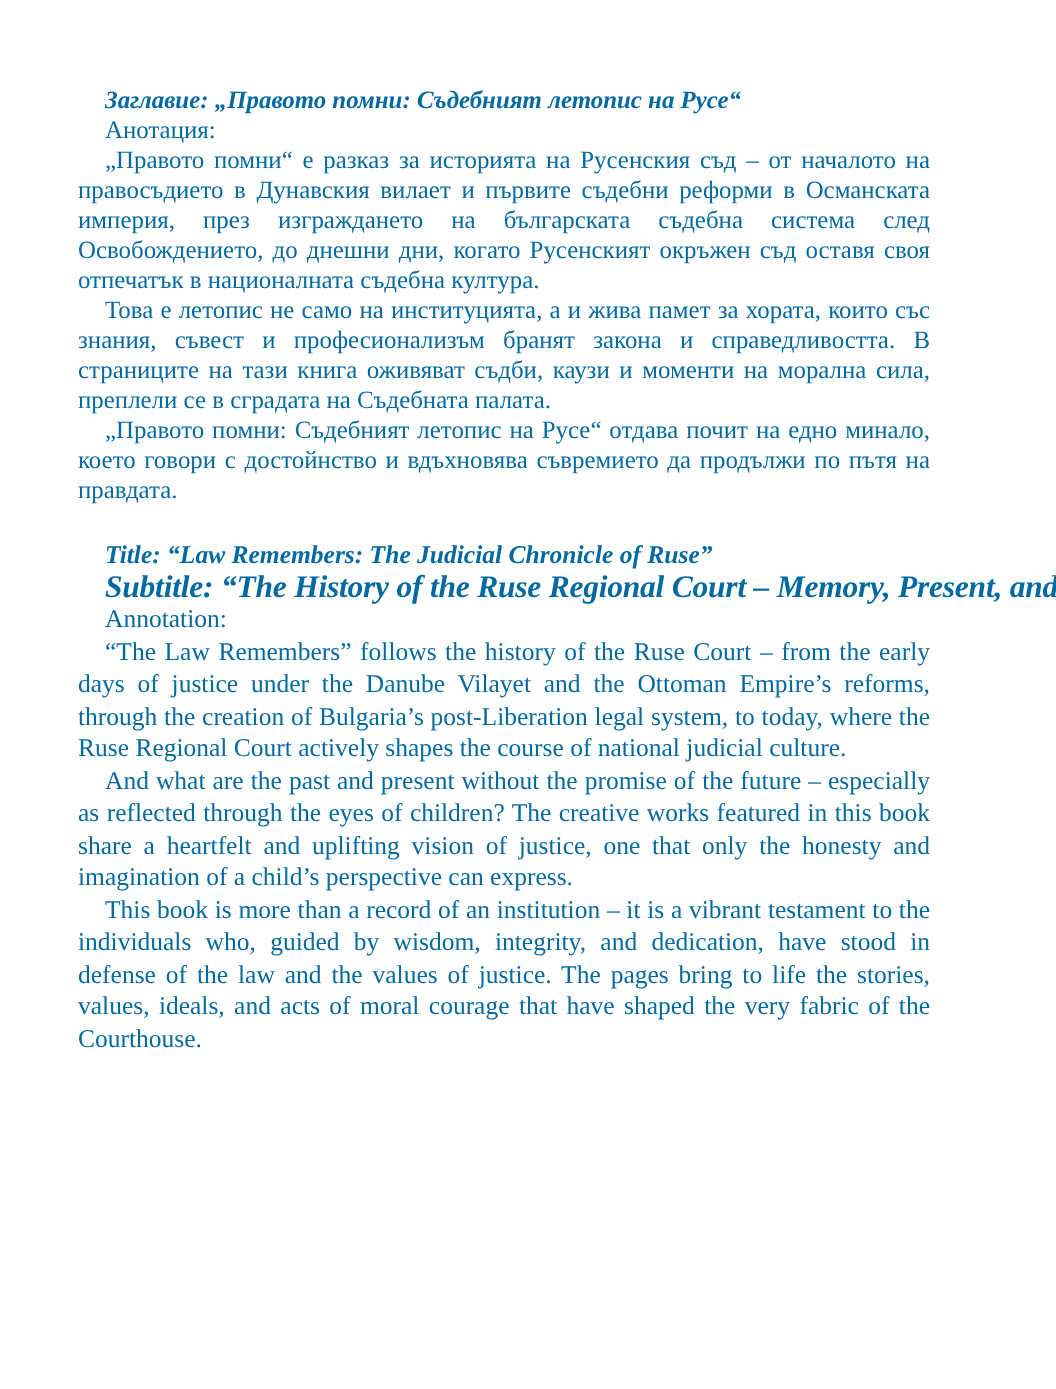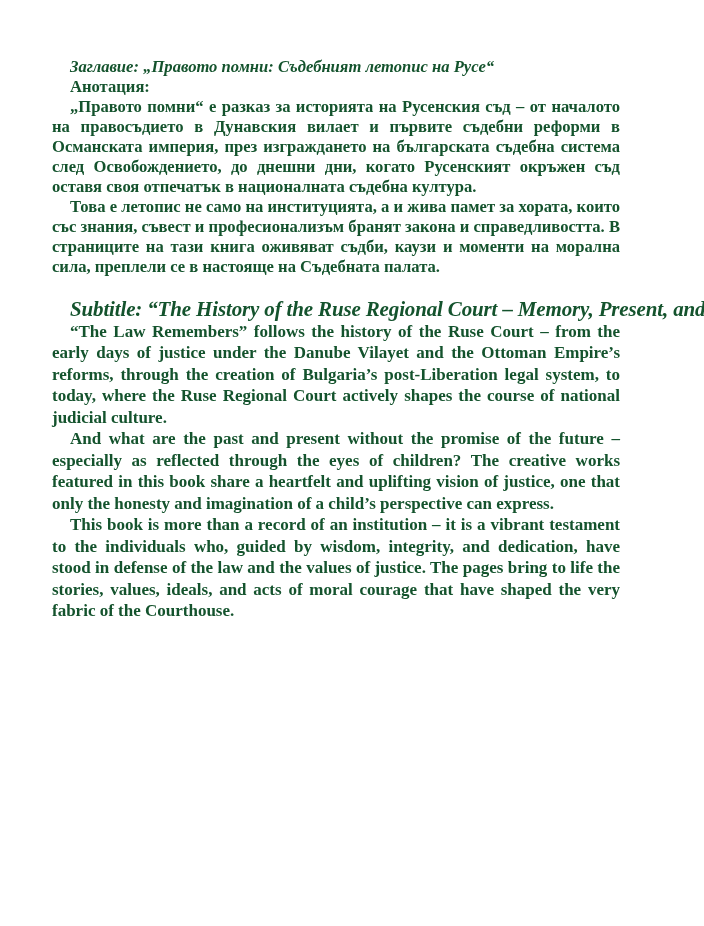--- a/index.html
+++ b/index.html
@@ -8,28 +8,27 @@
     background: #ffffff;
   }
   .page {
     position: relative;
     width: 704px;
     height: 926px;
     background: #ffffff;
     box-sizing: border-box;
     padding: 57px 84px 0 52px;
     font-family: "Liberation Serif", serif;
-    color: #14532d;
+    color: #0369a1;
     overflow: hidden;
   }
   .text-block p {
     margin: 0;
     text-indent: 18px;
     text-align: justify;
-    font-weight: bold;
   }
   .bg-block {
     font-size: 16.6px;
     line-height: 20px;
   }
   .en-block {
     font-size: 17px;
     line-height: 21.5px;
     margin-top: 22px;
   }
@@ -52,23 +51,26 @@
 </style>
 </head>
 <body>
 
 <div class="page">
 
   <section class="text-block bg-block">
     <p class="title-line">Заглавие: „Правото помни: Съдебният летопис на Русе“</p>
     <p class="annotation-line">Анотация:</p>
     <p class="body-paragraph">„Правото помни“ е разказ за историята на Русенския съд – от началото на правосъдието в Дунавския вилает и първите съдебни реформи в Османската империя, през изграждането на българската съдебна система след Освобождението, до днешни дни, когато Русенският окръжен съд оставя своя отпечатък в националната съдебна култура.</p>
-    <p class="body-paragraph">Това е летопис не само на институцията, а и жива памет за хората, които със знания, съвест и професионализъм бранят закона и справедливостта. В страниците на тази книга оживяват съдби, каузи и моменти на морална сила, преплели се в настояще на Съдебната палата.</p>
+    <p class="body-paragraph">Това е летопис не само на институцията, а и жива памет за хората, които със знания, съвест и професионализъм бранят закона и справедливостта. В страниците на тази книга оживяват съдби, каузи и моменти на морална сила, преплели се в сградата на Съдебната палата.</p>
+    <p class="body-paragraph">„Правото помни: Съдебният летопис на Русе“ отдава почит на едно минало, което говори с достойнство и вдъхновява съвремието да продължи по пътя на правдата.</p>
   </section>
 
   <section class="text-block en-block">
+    <p class="title-line">Title: “Law Remembers: The Judicial Chronicle of Ruse”</p>
     <p class="title-line subtitle-line">Subtitle: “The History of the Ruse Regional Court – Memory, Present, and Future”</p>
+    <p class="annotation-line">Annotation:</p>
     <p class="body-paragraph">“The Law Remembers” follows the history of the Ruse Court – from the early days of justice under the Danube Vilayet and the Ottoman Empire’s reforms, through the creation of Bulgaria’s post-Liberation legal system, to today, where the Ruse Regional Court actively shapes the course of national judicial culture.</p>
     <p class="body-paragraph">And what are the past and present without the promise of the future – especially as reflected through the eyes of children? The creative works featured in this book share a heartfelt and uplifting vision of justice, one that only the honesty and imagination of a child’s perspective can express.</p>
     <p class="body-paragraph">This book is more than a record of an institution – it is a vibrant testament to the individuals who, guided by wisdom, integrity, and dedication, have stood in defense of the law and the values of justice. The pages bring to life the stories, values, ideals, and acts of moral courage that have shaped the very fabric of the Courthouse.</p>
   </section>
 
 </div>
 
 </body></html>

